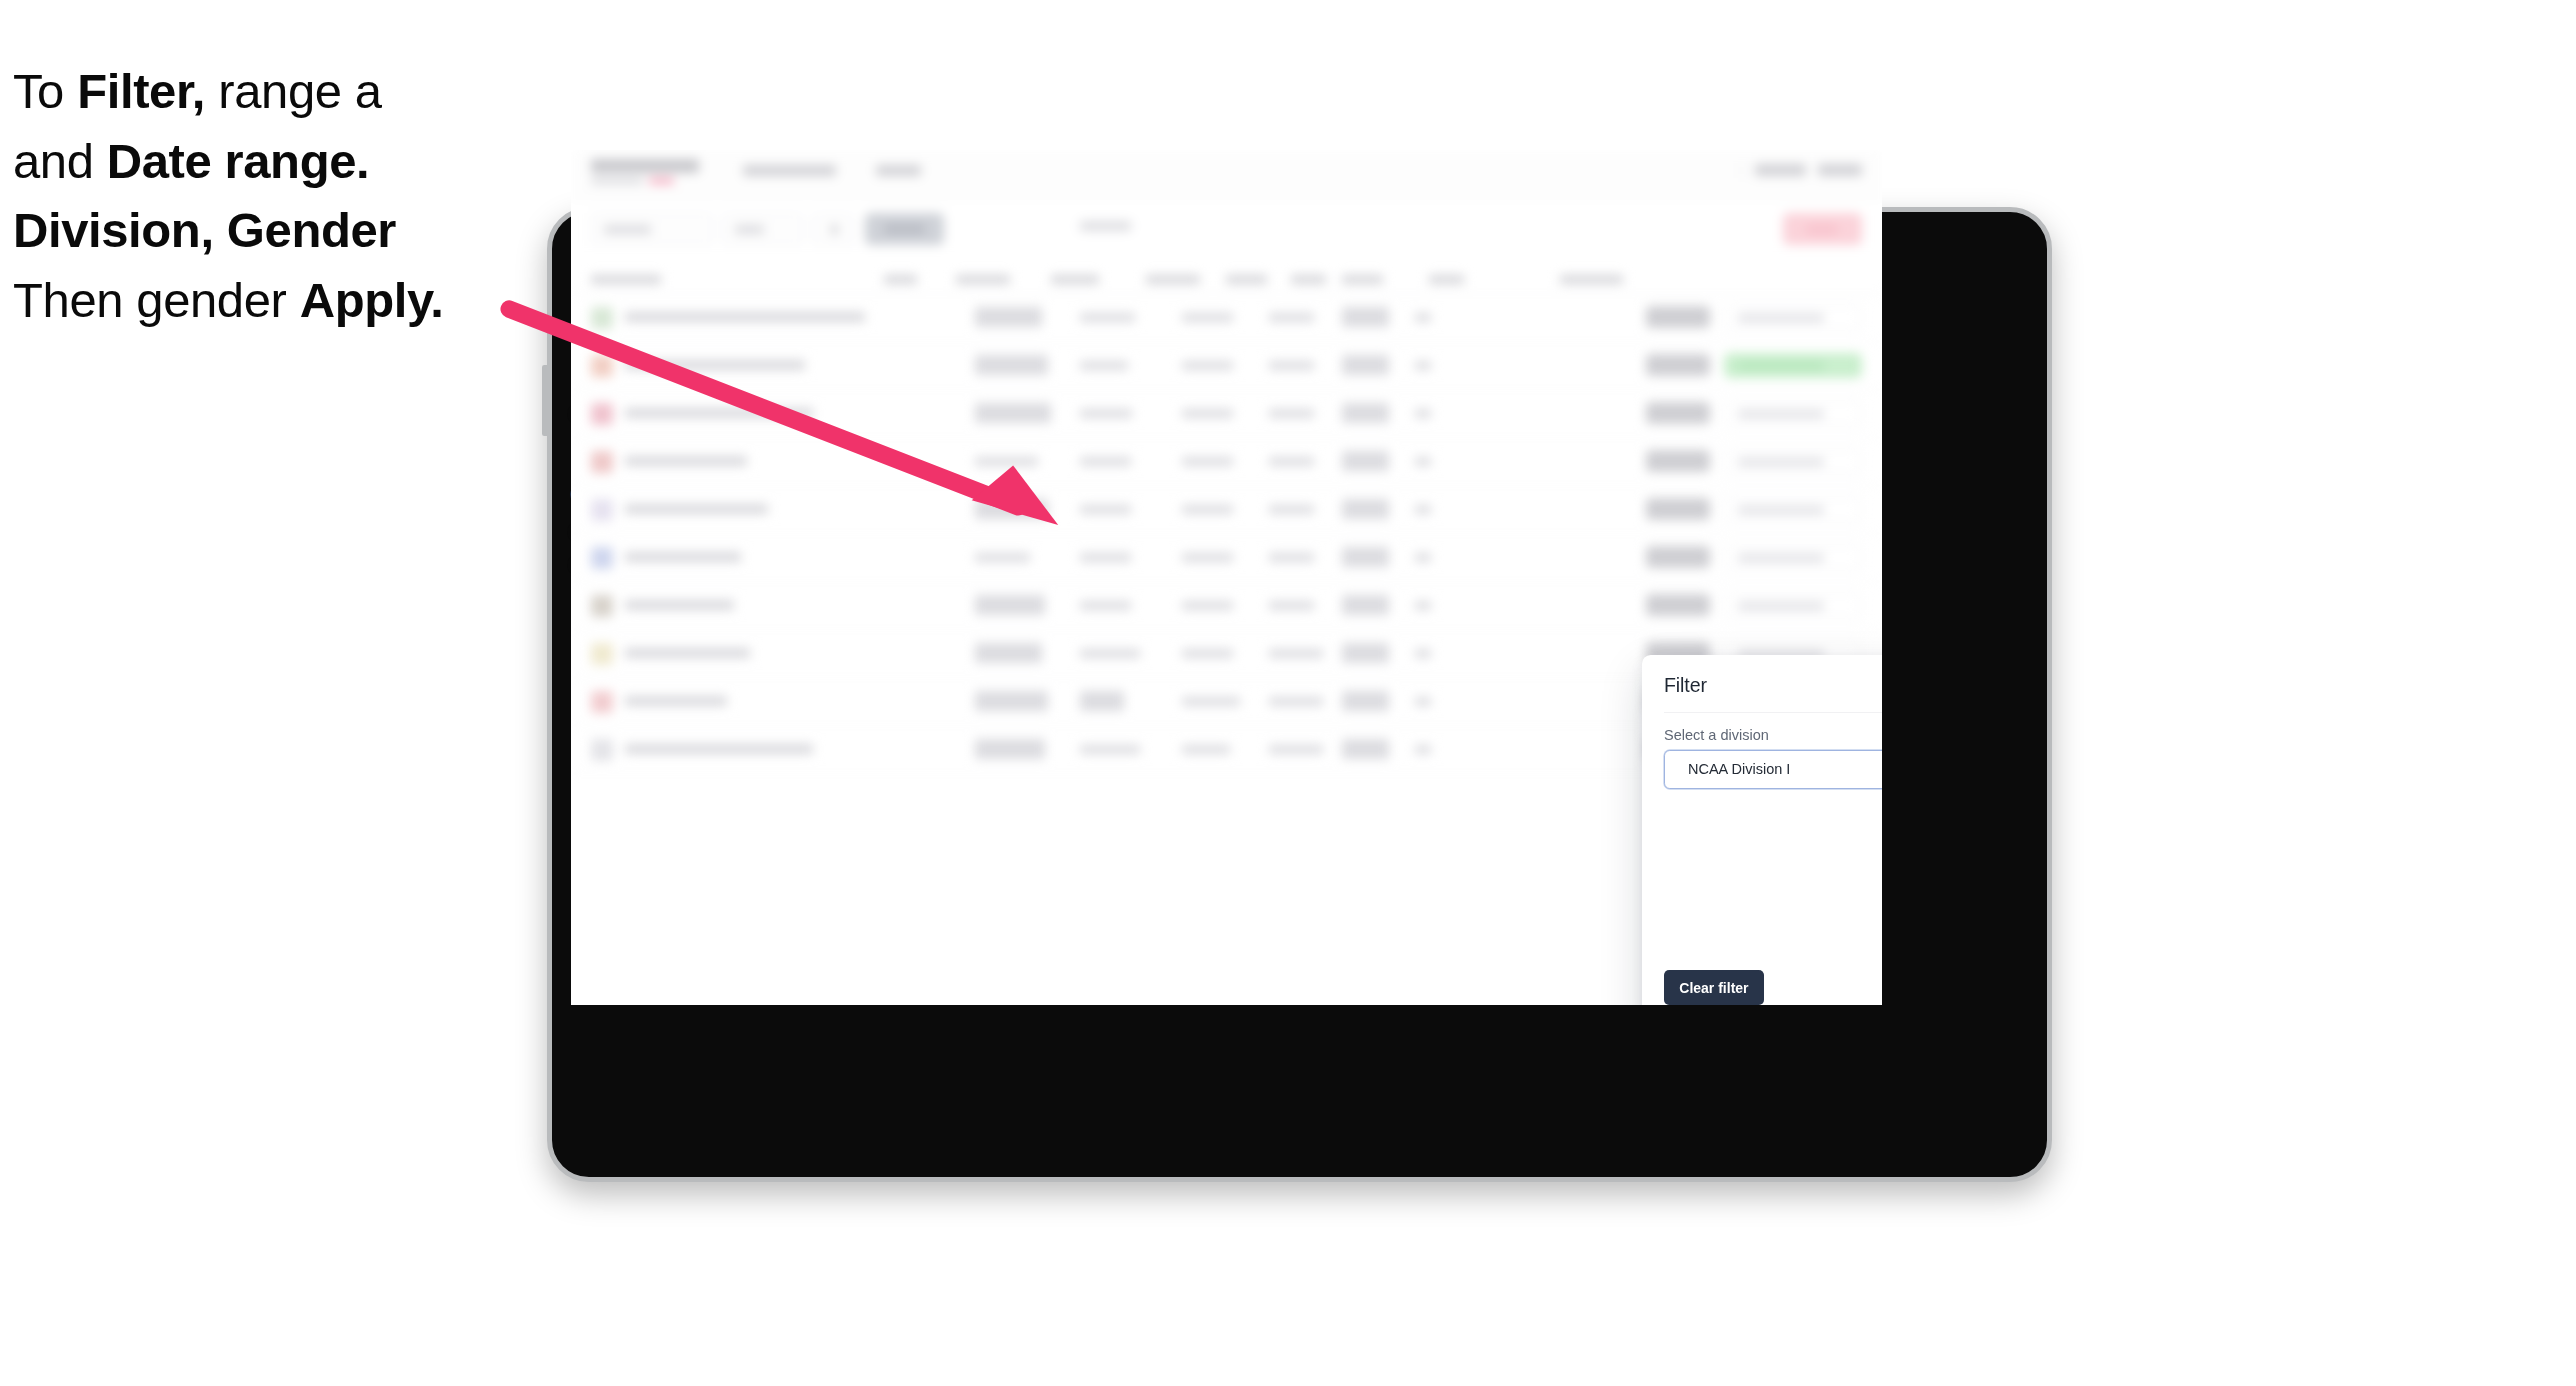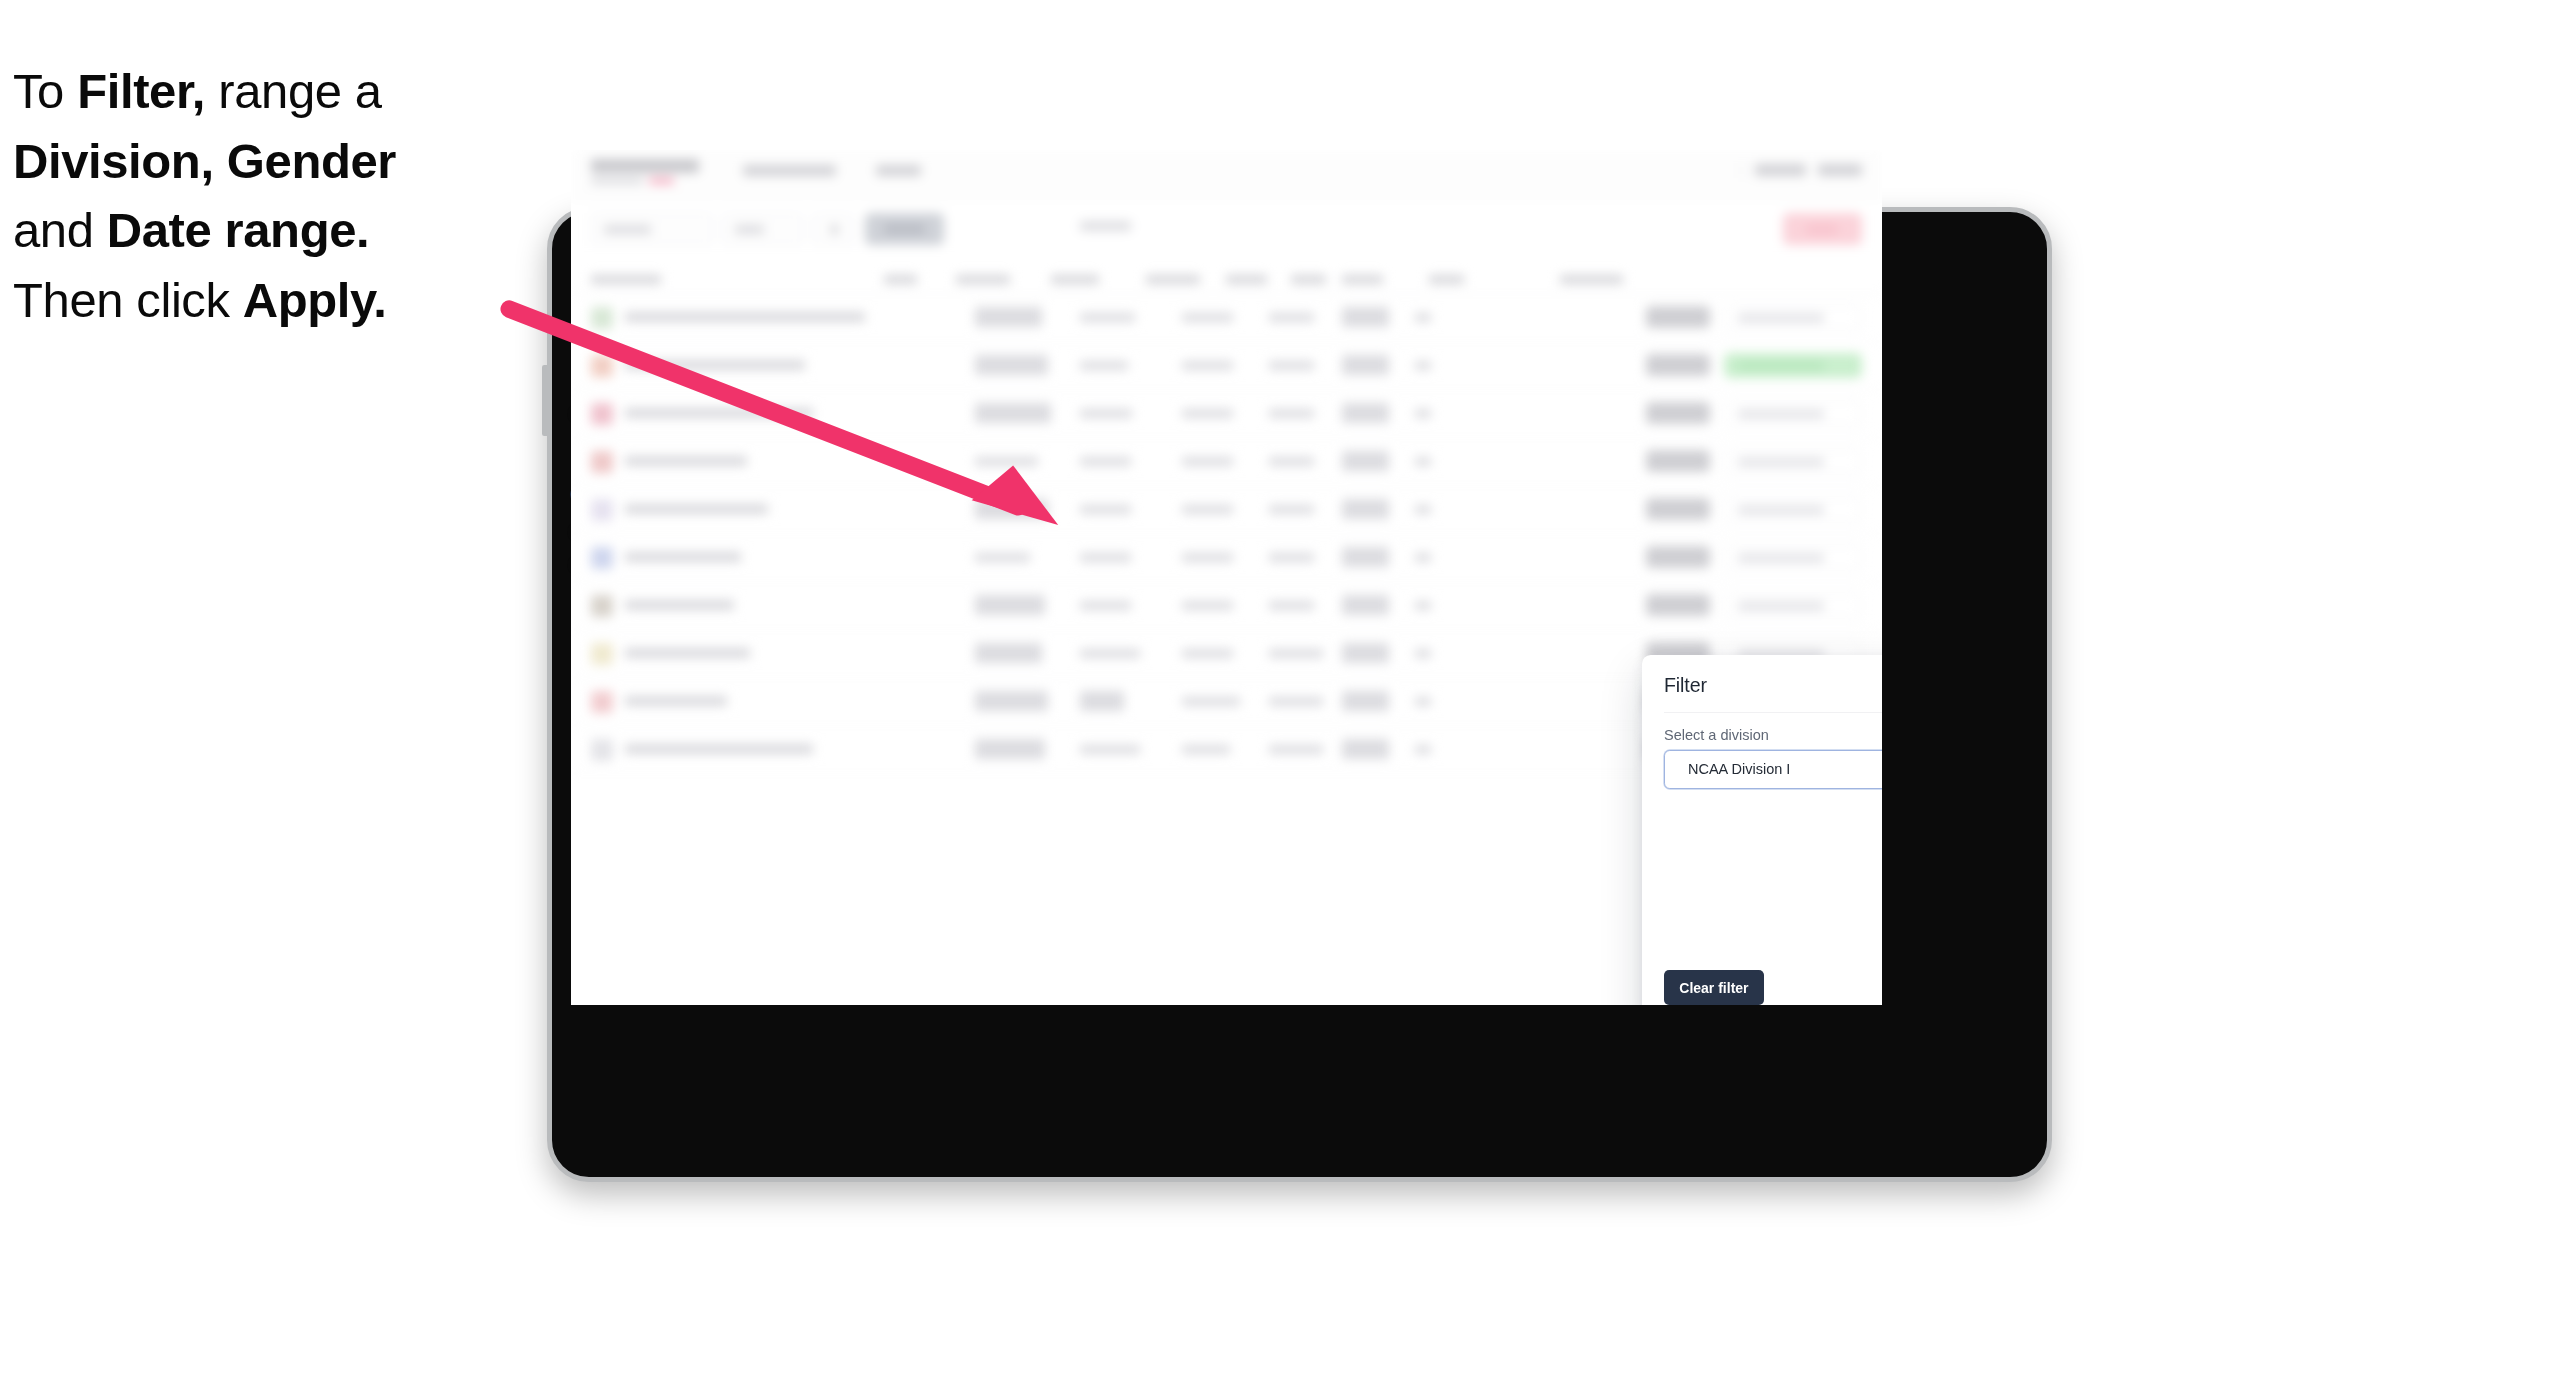--- a/index.html
+++ b/index.html
@@ -133,23 +133,23 @@
 
   
   #arrow{ position:absolute; left:0; top:0; width:2576px; height:1386px;
           pointer-events:none; }
 </style>
 </head>
 <body>
 
 <div id="caption">
   <div><span>To </span><b>Filter,</b><span> range a</span></div>
+  <div><span>and </span><b>Date range.</b></div>
   <div><b>Division, Gender</b></div>
-  <div><span>and </span><b>Date range.</b></div>
-  <div><span>Then click </span><b>Apply.</b></div>
+  <div><span>Then gender </span><b>Apply.</b></div>
 </div>
 
 <div id="tablet">
   <div class="side-btn" id="btn-top-a"></div>
   <div class="side-btn" id="btn-top-b"></div>
   <div class="side-btn" id="btn-left"></div>
   <div class="bezel-dot" id="dot-a"></div>
   <div class="bezel-dot" id="dot-b"></div>
   <div class="bezel-dot" id="dot-c"></div>
   <div class="bezel-dot" id="dot-d"></div>

